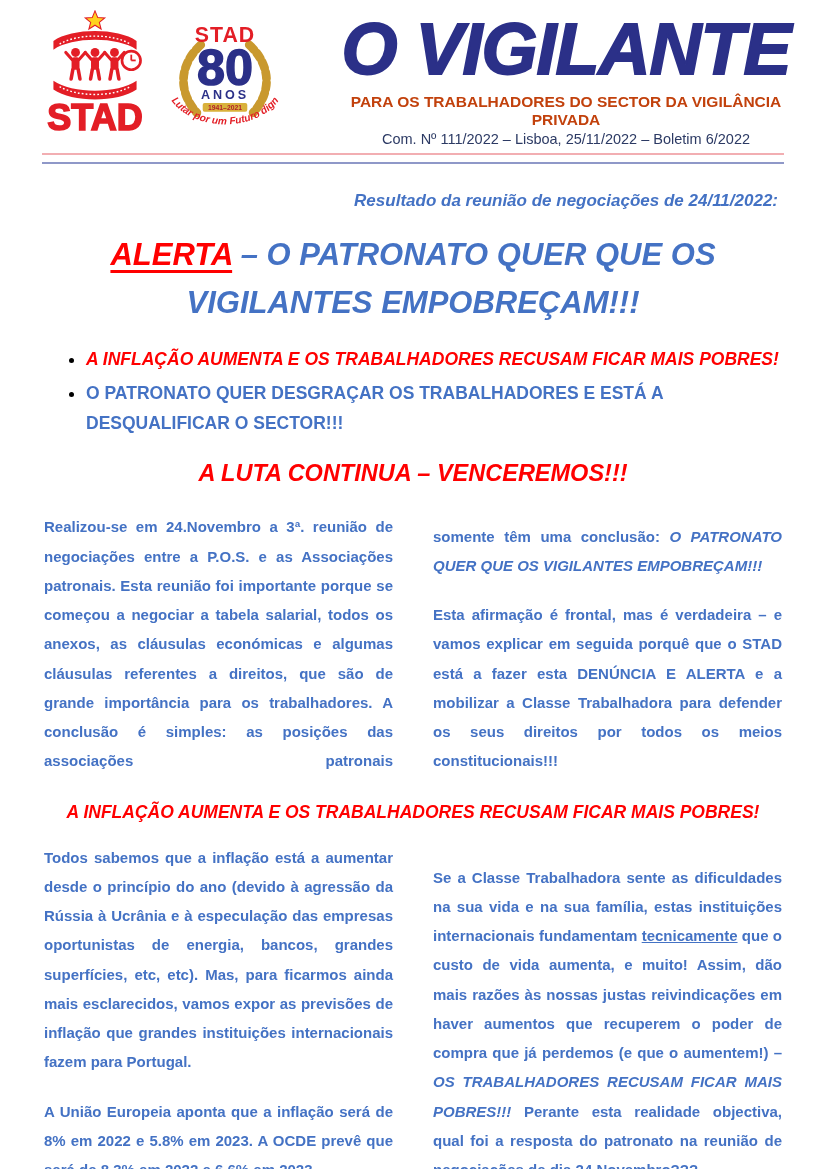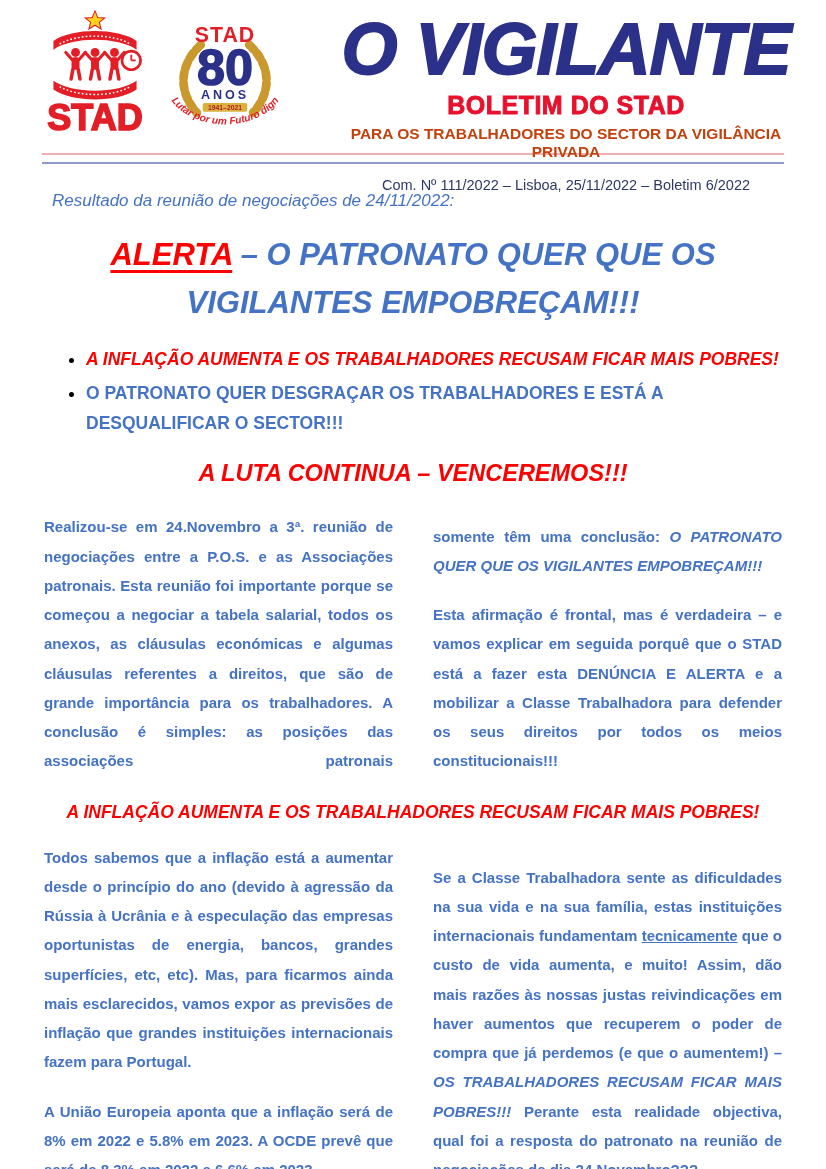--- a/index.html
+++ b/index.html
@@ -20,28 +20,29 @@
   .nl-title {
     color:#2B3088; font-weight:900; font-style:italic; font-size:72px;
     letter-spacing:-1px; line-height:1.05; -webkit-text-stroke:1.8px #2B3088;
     margin-top:2px;
   }
   .nl-subtitle {
     color:#E8112D; font-weight:800; font-size:25px; letter-spacing:.5px;
     -webkit-text-stroke:.9px #E8112D; margin-top:3px;
   }
   .nl-tagline { color:#c2410c; font-weight:bold; font-size:15.5px; margin-top:5px; }
-  .nl-issue  { color:#2C3A64; font-size:14.5px; margin-top:16px; }
+  .nl-issue  { color:#2C3A64; font-size:14.5px; margin-top:2px; }
   
   .rule-red  { border-top:2px solid #F2AEB2; margin:9px 42px 0 42px; }
   .rule-blue { border-top:2px solid #8F98C8; margin:7px 42px 0 42px; }
   
   .intro {
-    margin:27px 48px 0 52px; color:#4472C4; font-weight:normal; font-style:italic;
+    margin:27px 48px 0 68px; color:#4472C4; font-weight:bold; font-style:italic;
     font-size:17px;
+    text-align:right;
   }
   .alert {
     margin:20px 64px 0 64px; text-align:center; color:#4472C4;
     font-weight:bold; font-style:italic; font-size:31px; line-height:1.55;
   }
   .alerta {
     color:#FF0000; text-decoration:underline; text-decoration-thickness:3px;
     text-underline-offset:5px;
   }
   .bullets { margin:18px 40px 0 64px; padding-left:22px; }
@@ -134,21 +135,20 @@
         <rect x="42" y="96" width="46" height="9" rx="2" fill="#D9B13B"></rect>
         <text x="65" y="103" text-anchor="middle" font-size="7" font-weight="bold" fill="#B01E28">1941–2021</text>
         <text font-size="10.5" font-weight="bold" font-style="italic" fill="#E31E26">
           <textPath href="#mottoArc" startOffset="50%" text-anchor="middle">A Lutar por um Futuro digno!</textPath>
         </text>
       </svg>
     </div>
 
     <div class="title-block">
       <div class="nl-title">O VIGILANTE</div>
-      <div class="nl-subtitle">BOLETIM DO STAD</div>
       <div class="nl-tagline">PARA OS TRABALHADORES DO SECTOR DA VIGILÂNCIA PRIVADA</div>
       <div class="nl-issue">Com. Nº 111/2022 – Lisboa, 25/11/2022 – Boletim 6/2022</div>
     </div>
   </header>
 
   <div class="rule-red"></div>
   <div class="rule-blue"></div>
 
   <main>
 

